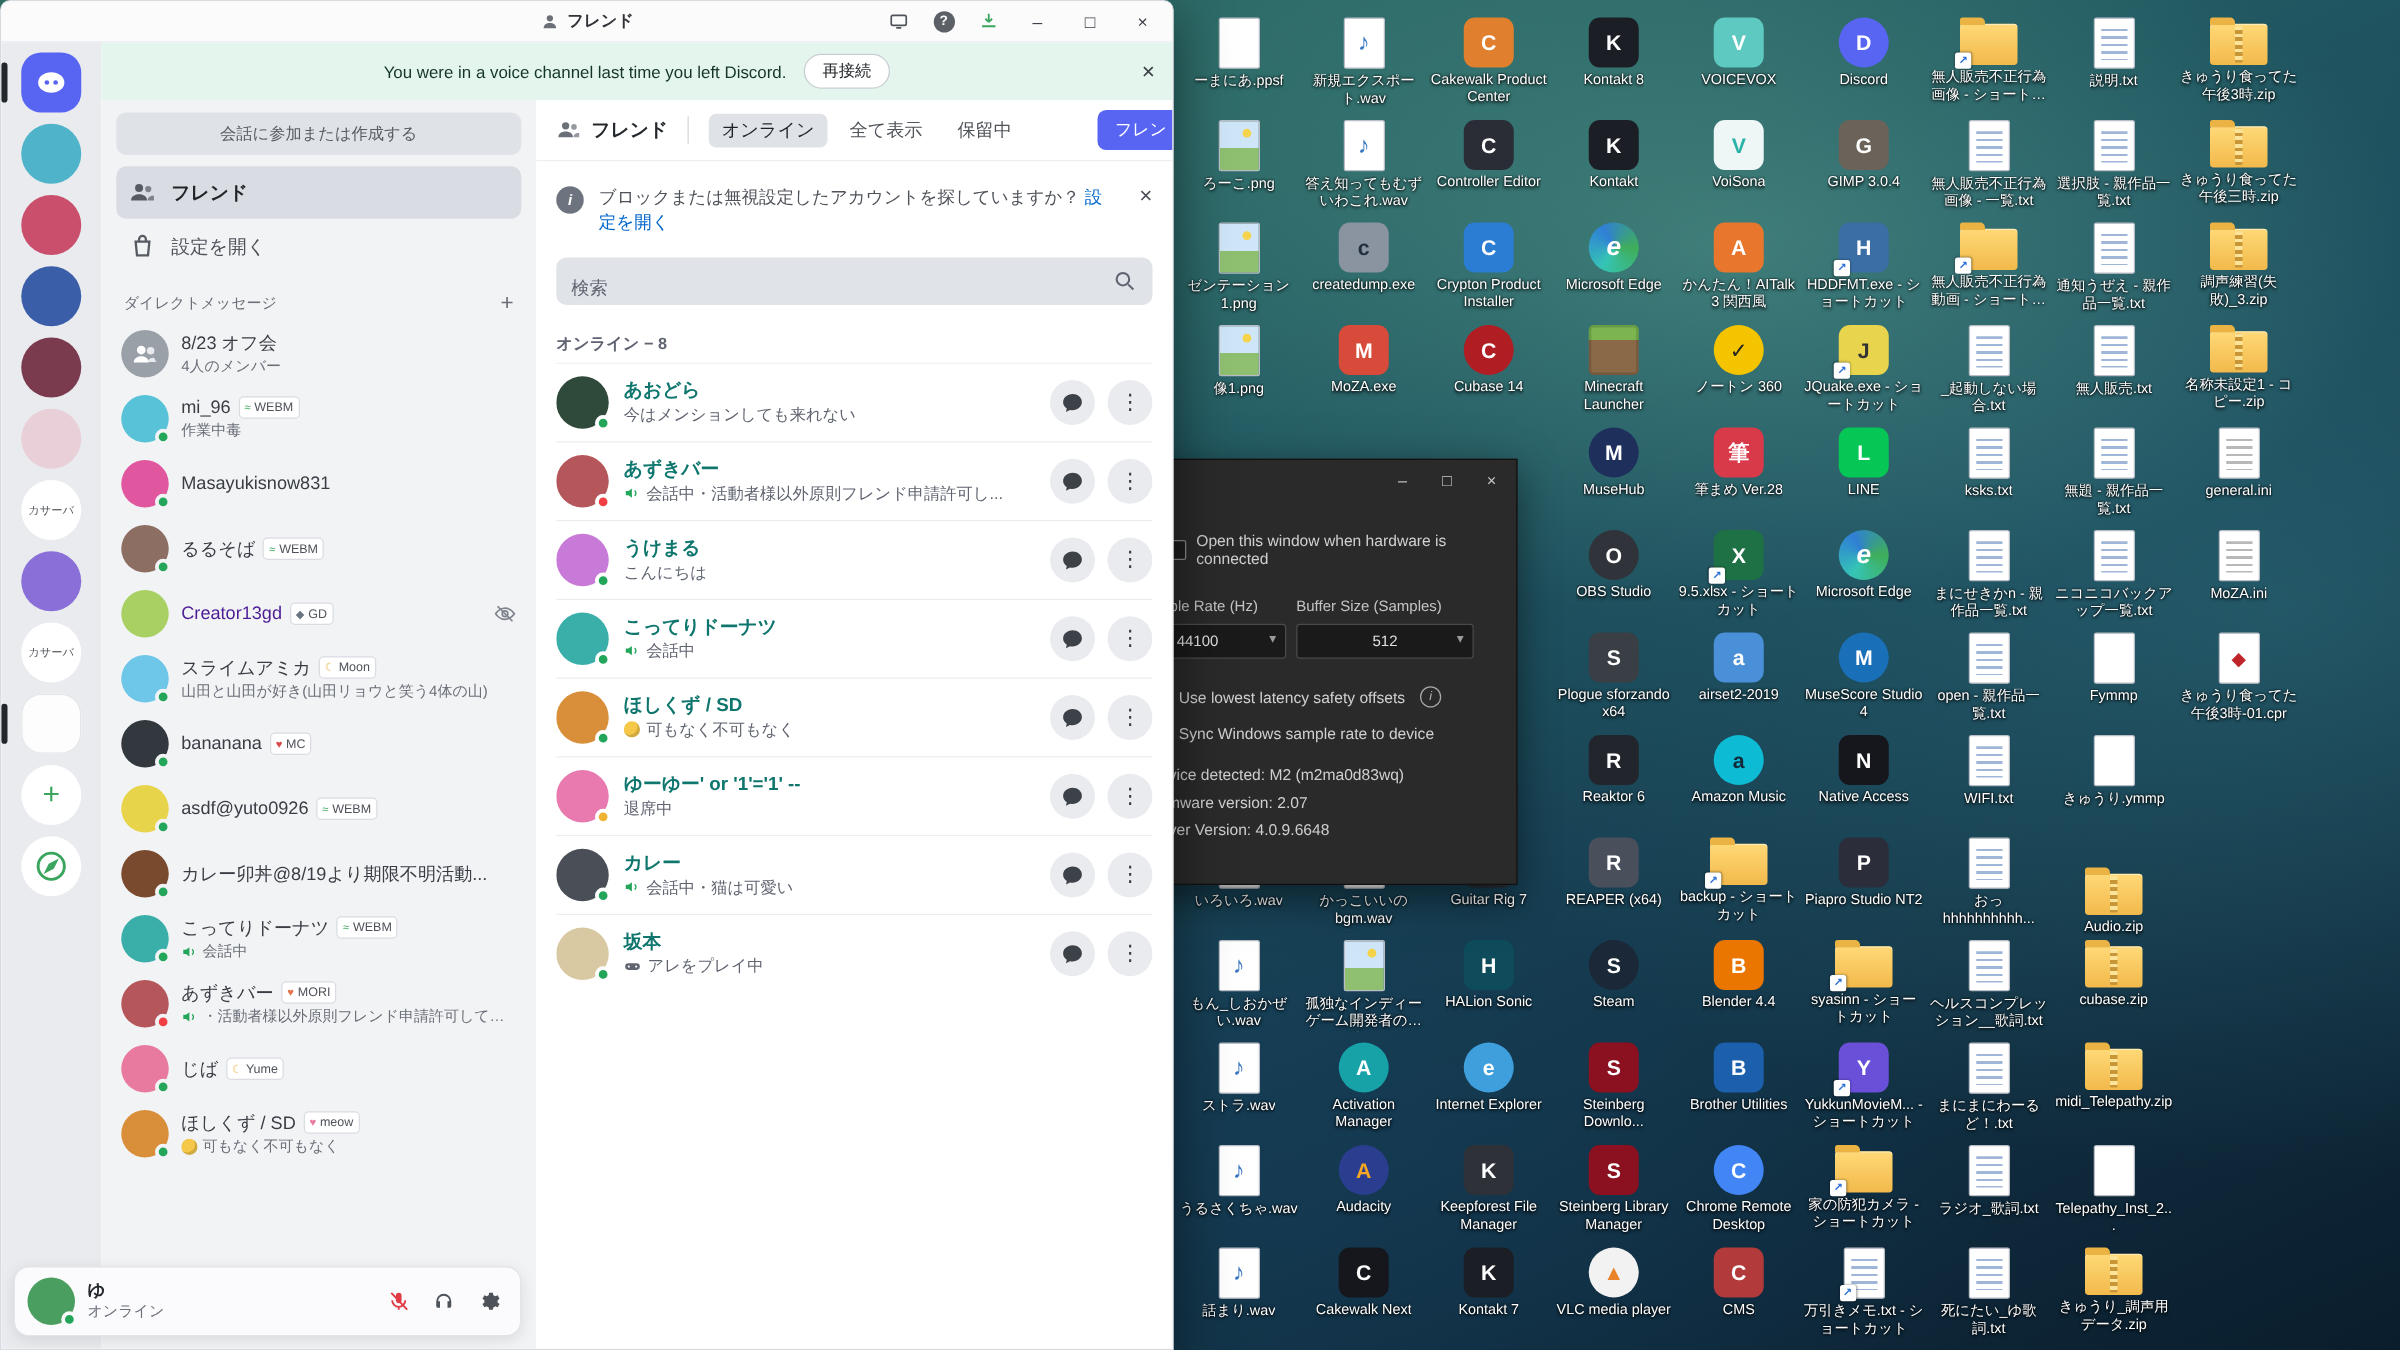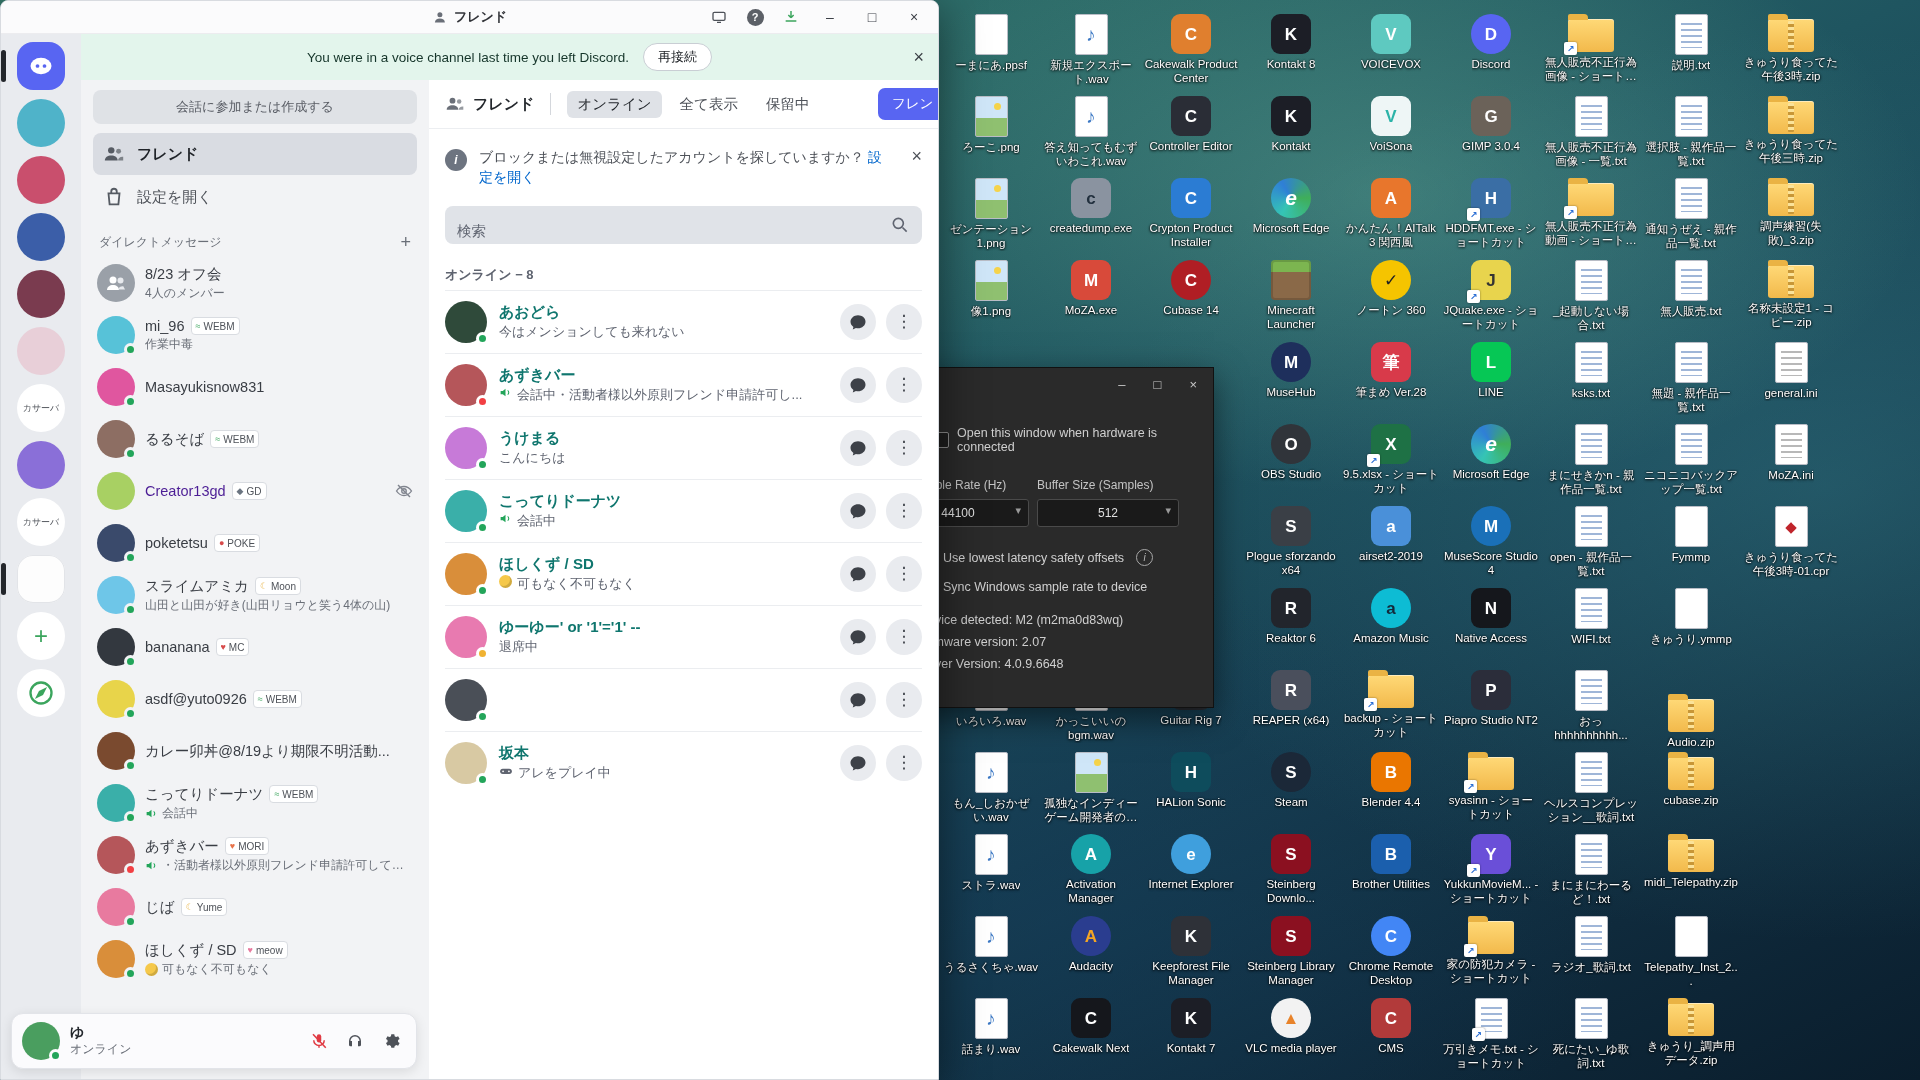--- a/index.html
+++ b/index.html
@@ -167,21 +167,21 @@
   .search-wrap{margin:6px 16px 8px;position:relative;flex:none;}
   .main-search{width:100%;height:38px;border:none;border-radius:8px;background:#e0e3e8;padding:13px 40px 0 12px;
     font-size:14.5px;color:#313338;font-family:inherit;outline:none;box-sizing:border-box;}
   .main-search::placeholder{color:#5f6470;}
   .search-ic{position:absolute;right:12px;top:9px;width:20px;height:20px;color:#5f6470;}
   .section-label{margin:14px 16px 6px;font-size:13px;font-weight:700;color:#5f6470;flex:none;}
   .friends-list{flex:1;overflow:hidden;margin:0 16px;}
   .friend-row{display:flex;align-items:center;gap:12px;height:62px;border-top:1px solid #ebedf0;cursor:pointer;}
   .friend-row .dot{border-color:#fff;}
   .fr-name{font-size:15px;font-weight:600;color:#0f766e;white-space:nowrap;}
-  .fr-sub{display:flex;align-items:flex-start;gap:5px;font-size:13px;color:#5f6470;margin-top:1px;white-space:nowrap;overflow:hidden;}
+  .fr-sub{display:flex;align-items:center;gap:5px;font-size:13px;color:#5f6470;margin-top:1px;white-space:nowrap;overflow:hidden;}
   .fr-text{min-width:0;flex:1;}
   .fr-status{overflow:hidden;text-overflow:ellipsis;}
   .fr-actions{margin-left:auto;display:flex;gap:10px;flex:none;}
   .circle-btn{width:36px;height:36px;border-radius:50%;background:#e9ebef;border:none;display:grid;place-items:center;
     color:#3d4148;cursor:pointer;font-size:17px;line-height:1;}
   .mini-game{width:14px;height:14px;color:#5f6470;flex:none;}
 </style>
 </head>
 <body>
 
@@ -1161,37 +1161,20 @@
                   </div>
 
                 </div>
                 <svg class="eye-svg" viewBox="0 0 24 24" fill="none" stroke="currentColor" stroke-width="1.8">
                   <path d="M2 12s4-6 10-6 10 6 10 6-4 6-10 6S2 12 2 12z"></path>
                   <circle cx="12" cy="12" r="3"></circle>
                   <path d="M4 4l16 16"></path>
                 </svg>
               </div>
               <div class="dm-row">
-                <div class="avatar" style="background: rgb(58, 74, 107);">
-
-                  <span class="dot" style="background: rgb(35, 165, 90);"></span>
-                </div>
-                <div class="dm-text">
-                  <div class="dm-toprow">
-                    <span class="dm-name">poketetsu</span>
-                    <span class="badge">
-                      <span class="badge-ic" style="color: rgb(216, 75, 75);">●</span>
-                      <span class="badge-tx">POKE</span>
-                    </span>
-                  </div>
-
-                </div>
-
-              </div>
-              <div class="dm-row">
                 <div class="avatar" style="background: rgb(110, 198, 232);">
 
                   <span class="dot" style="background: rgb(35, 165, 90);"></span>
                 </div>
                 <div class="dm-text">
                   <div class="dm-toprow">
                     <span class="dm-name">スライムアミカ</span>
                     <span class="badge">
                       <span class="badge-ic" style="color: rgb(232, 181, 74);">☾</span>
                       <span class="badge-tx">Moon</span>
@@ -1508,20 +1491,31 @@
                     <svg width="18" height="18" viewBox="0 0 24 24" fill="currentColor">
                       <path d="M12 3C6.5 3 2 6.9 2 11.7c0 2.8 1.5 5.2 3.9 6.8L5 22l4.3-2.1c.9.2 1.8.3 2.7.3 5.5 0 10-3.9 10-8.7S17.5 3 12 3z"></path>
                     </svg>
                   </button>
                   <button class="circle-btn">⋮</button>
                 </div>
               </div>
               <div class="friend-row">
                 <div class="avatar lg" style="background: rgb(74, 79, 87);">
                   <span class="dot" style="background: rgb(35, 165, 90);"></span>
+                </div>
+                <div class="fr-text">
+                  <div class="fr-name">カレー</div>
+                  <div class="fr-sub">
+                    <svg class="mini-voice" viewBox="0 0 24 24" fill="currentColor">
+                      <path d="M3 9v6h4l5 4V5L7 9H3z"></path>
+                      <path d="M16 8a5 5 0 0 1 0 8" fill="none" stroke="currentColor" stroke-width="2"></path>
+                    </svg>
+
+                    <span class="fr-status">会話中・猫は可愛い</span>
+                  </div>
                 </div>
                 <div class="fr-actions">
                   <button class="circle-btn">
                     <svg width="18" height="18" viewBox="0 0 24 24" fill="currentColor">
                       <path d="M12 3C6.5 3 2 6.9 2 11.7c0 2.8 1.5 5.2 3.9 6.8L5 22l4.3-2.1c.9.2 1.8.3 2.7.3 5.5 0 10-3.9 10-8.7S17.5 3 12 3z"></path>
                     </svg>
                   </button>
                   <button class="circle-btn">⋮</button>
                 </div>
               </div>

